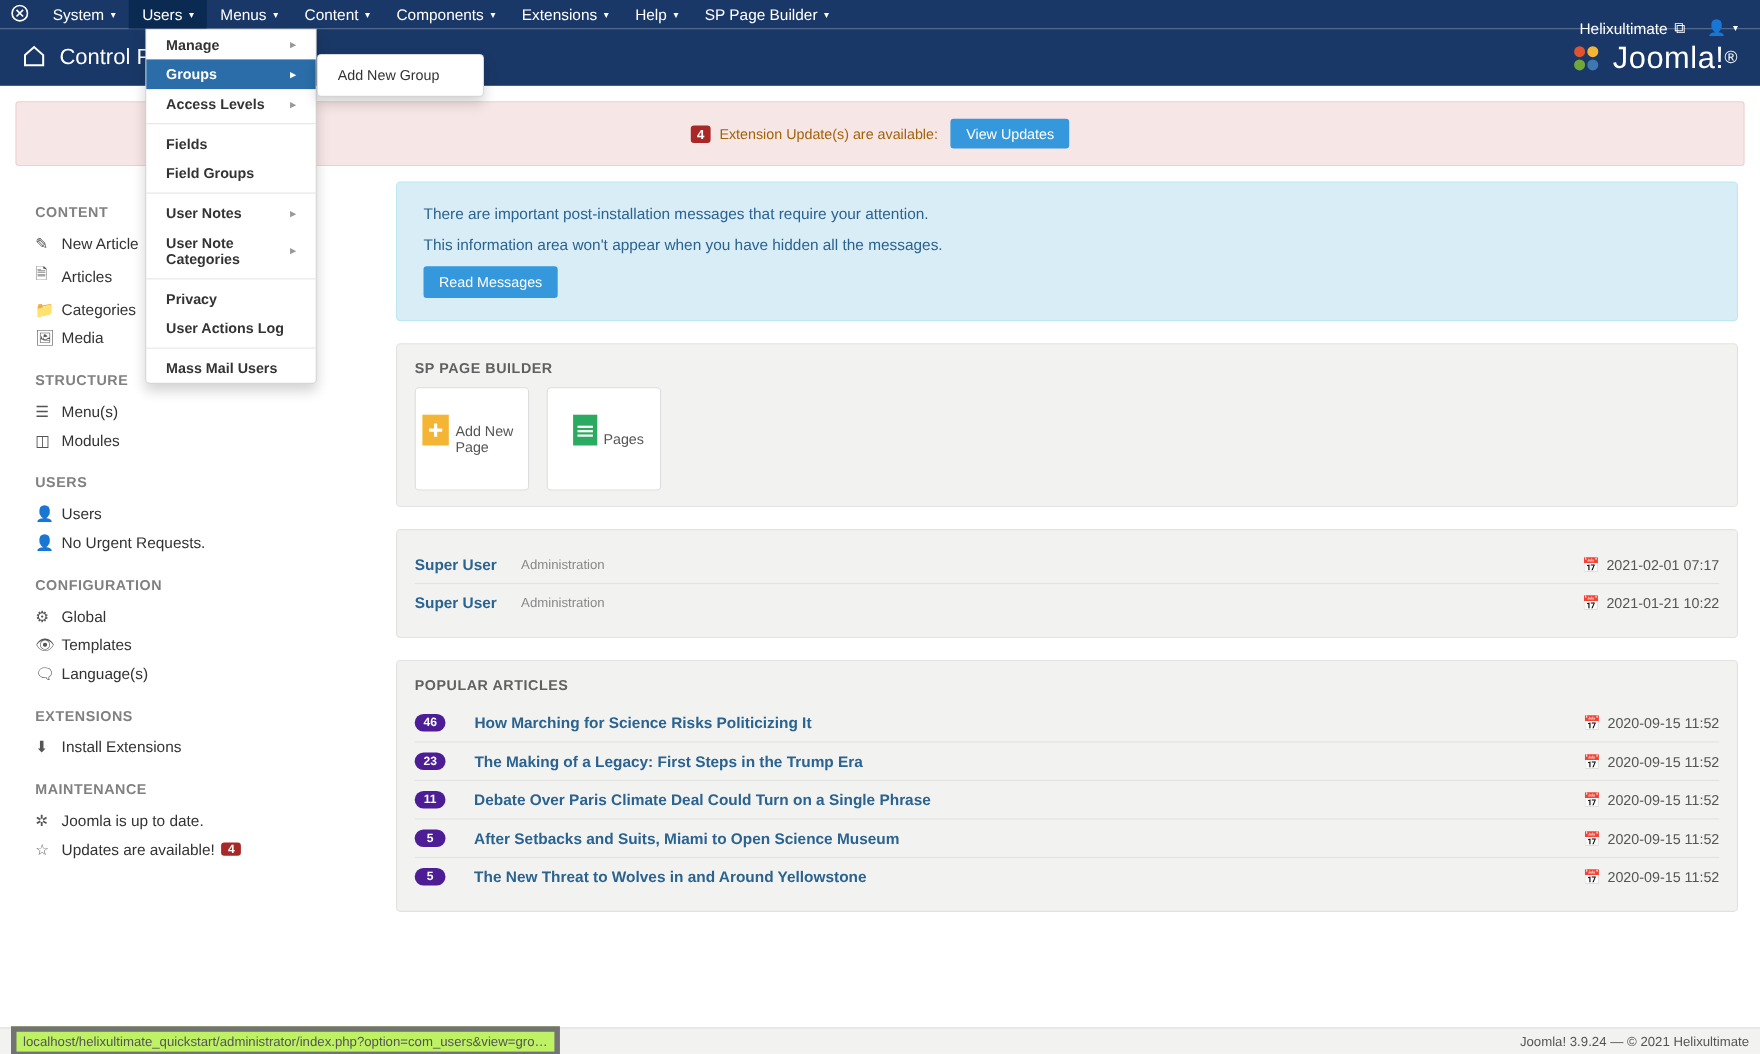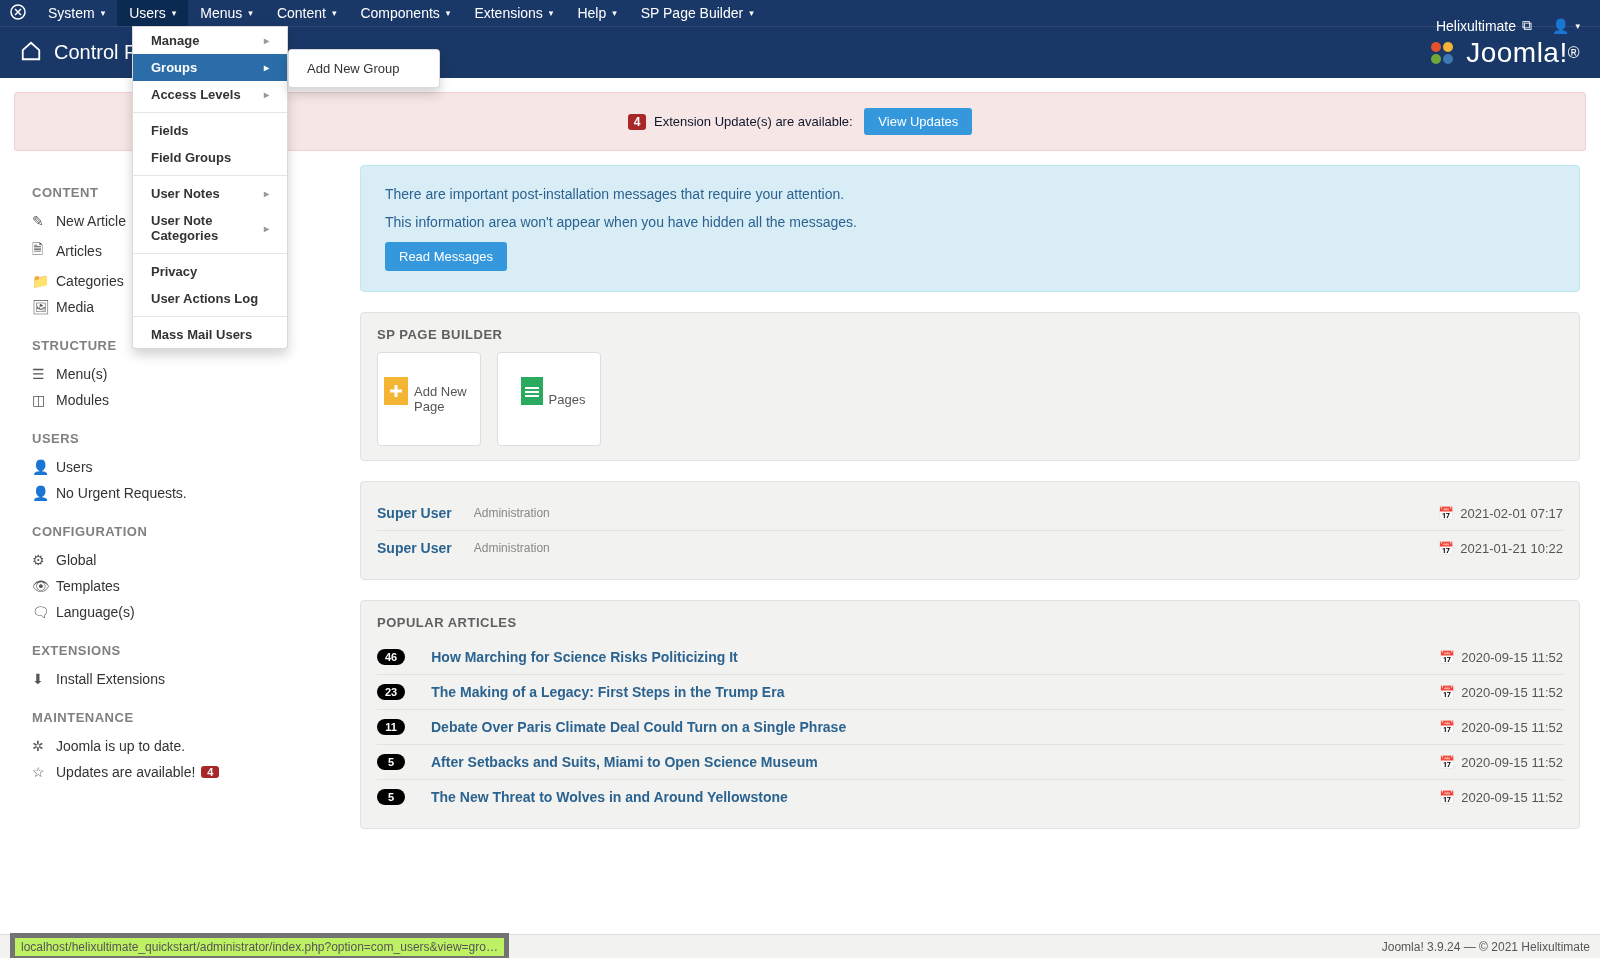--- a/index.html
+++ b/index.html
@@ -6,21 +6,21 @@
 body { font-family: -apple-system, BlinkMacSystemFont, "Segoe UI", Helvetica, Arial, sans-serif; font-size: 13px; color: #333; background: #fff; width: 1600px; height: 958px; overflow: hidden; position: relative; }
 a { text-decoration: none; }
 
 
 .topbar { background: #1a3867; height: 26px; display: flex; align-items: center; color: #fff; padding: 0 10px; position: relative; z-index: 100; }
 .topbar .joomla-icon { margin-right: 10px; }
 .topbar .menu { display: flex; height: 100%; }
 .topbar .menu-item { display: flex; align-items: center; padding: 0 12px; cursor: pointer; height: 100%; color: #fff; font-size: 14px; }
 .topbar .menu-item.active { background: #0b2a52; }
 .topbar .menu-item .caret { margin-left: 6px; font-size: 9px; }
-.topbar .right { margin-left: auto; display: flex; align-items: flex-end; margin-top: 25px; }
+.topbar .right { margin-left: auto; display: flex; align-items: flex-start; margin-top: 25px; }
 .topbar .right .menu-item { padding: 0 10px; }
 
 
 .header2 { background: #1a3867; height: 52px; display: flex; align-items: center; padding: 0 20px; color: #fff; border-top: 1px solid rgba(255,255,255,0.08); }
 .header2 .home-icon { margin-right: 12px; }
 .header2 .title { font-size: 20px; font-weight: 300; }
 .header2 .logo { margin-left: auto; display: flex; align-items: center; font-size: 28px; font-weight: 400; letter-spacing: 0.5px; }
 
 
 .dropdown { position: absolute; top: 26px; left: 132px; width: 156px; background: #fff; border: 1px solid rgba(0,0,0,0.15); border-radius: 0 0 4px 4px; box-shadow: 0 6px 12px rgba(0,0,0,0.175); z-index: 200; font-weight: bold; }
@@ -34,21 +34,21 @@
 .submenu .dropdown-item { padding: 6px 18px; }
 
 
 .layout { display: flex; }
 .sidebar { width: 360px; padding: 20px 32px; }
 .main { flex: 1; padding: 0 20px 20px 0; }
 
 
 .alert { background: #f7e6e6; border: 1px solid #f0d0d0; padding: 15px; text-align: center; margin: 14px 14px 14px 14px; border-radius: 3px; }
 .alert .badge-red { background: #a82828; color: #fff; padding: 1px 6px; border-radius: 3px; font-weight: bold; font-size: 12px; margin-right: 4px; }
-.alert .text { color: #0f172a; }
+.alert .text { color: #a16207; }
 .alert .btn { background: #3598dc; color: #fff; padding: 6px 14px; border: none; border-radius: 3px; margin-left: 8px; cursor: pointer; font-size: 13px; }
 
 
 .side-heading { color: #808080; font-size: 13px; font-weight: 600; margin: 18px 0 8px; letter-spacing: 0.5px; }
 .side-heading:first-child { margin-top: 0; }
 .side-item { display: flex; align-items: center; padding: 5px 0; cursor: pointer; color: #333; font-size: 14px; }
 .side-item .icon { width: 24px; color: #555; }
 .side-item .badge { background: #a82828; color: #fff; padding: 0 6px; border-radius: 3px; font-size: 11px; font-weight: bold; margin-left: 6px; }
 
 
@@ -65,21 +65,21 @@
 .sp-card { background: #fff; border: 1px solid #ddd; border-radius: 4px; width: 104px; height: 94px; display: flex; align-items: center; justify-content: center; cursor: pointer; }
 .sp-card .icon { font-size: 36px; margin-bottom: 8px; }
 .sp-card .label { font-size: 13px; color: #555; }
 
 .list-row { display: flex; align-items: center; padding: 9px 0; border-top: 1px solid #e2e2e0; gap: 16px; }
 .list-row:first-of-type { border-top: none; }
 .list-row .link { color: #2b6390; font-weight: 600; font-size: 14px; }
 .list-row .sub { color: #888; font-size: 12px; margin-left: 6px; }
 .list-row .date { margin-left: auto; color: #555; font-size: 13px; }
 .list-row .cal-icon { margin-right: 6px; color: #666; }
-.list-row .count { background: #000000; color: #fff; padding: 2px 8px; border-radius: 10px; font-size: 11px; font-weight: bold; margin-right: 10px; min-width: 28px; text-align: center; }
+.list-row .count { background: #4c1d95; color: #fff; padding: 2px 8px; border-radius: 10px; font-size: 11px; font-weight: bold; margin-right: 10px; min-width: 28px; text-align: center; }
 
 
 .statusbar { position: fixed; bottom: 0; left: 0; right: 0; height: 24px; background: #f2f2f0; border-top: 1px solid #ddd; display: flex; align-items: center; padding: 0 10px; font-size: 12px; color: #555; }
 .statusbar .left { background: #bef264; border: 5px solid #737373; padding: 2px 6px; }
 .statusbar .right { margin-left: auto; }
 
 </style>
 </head>
 <body>
 

